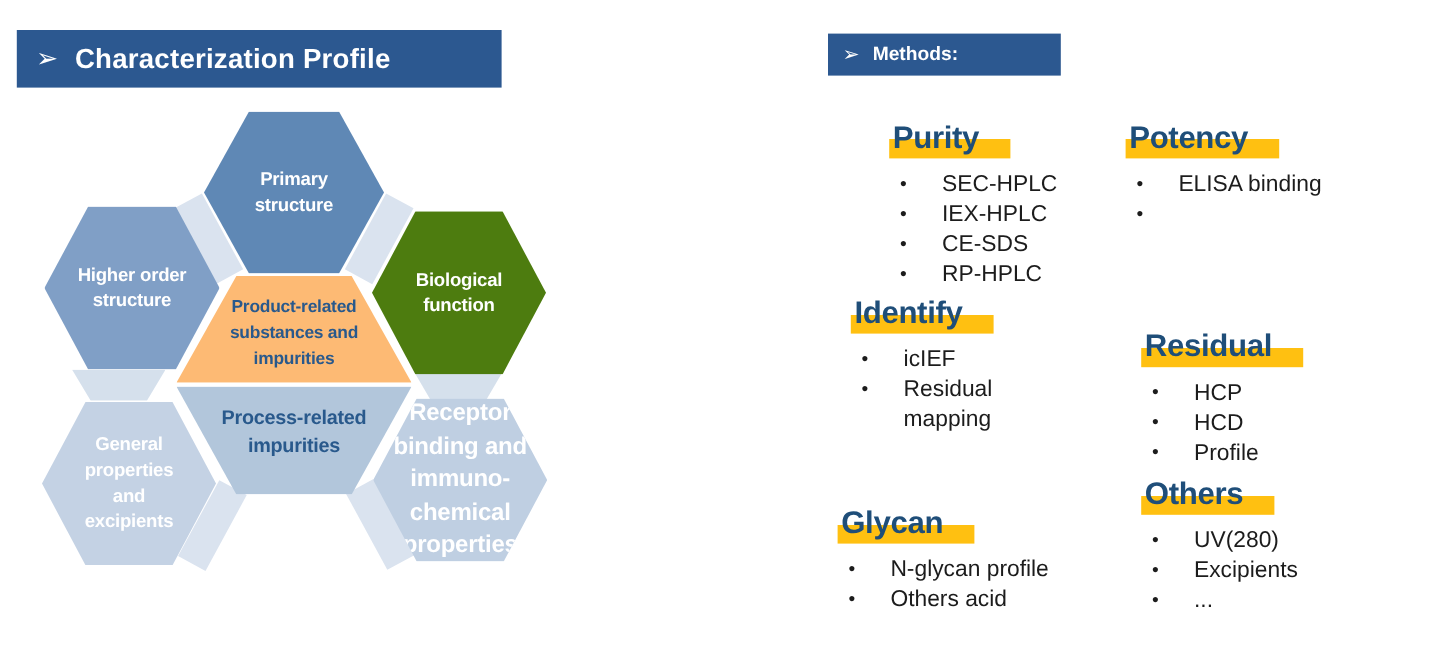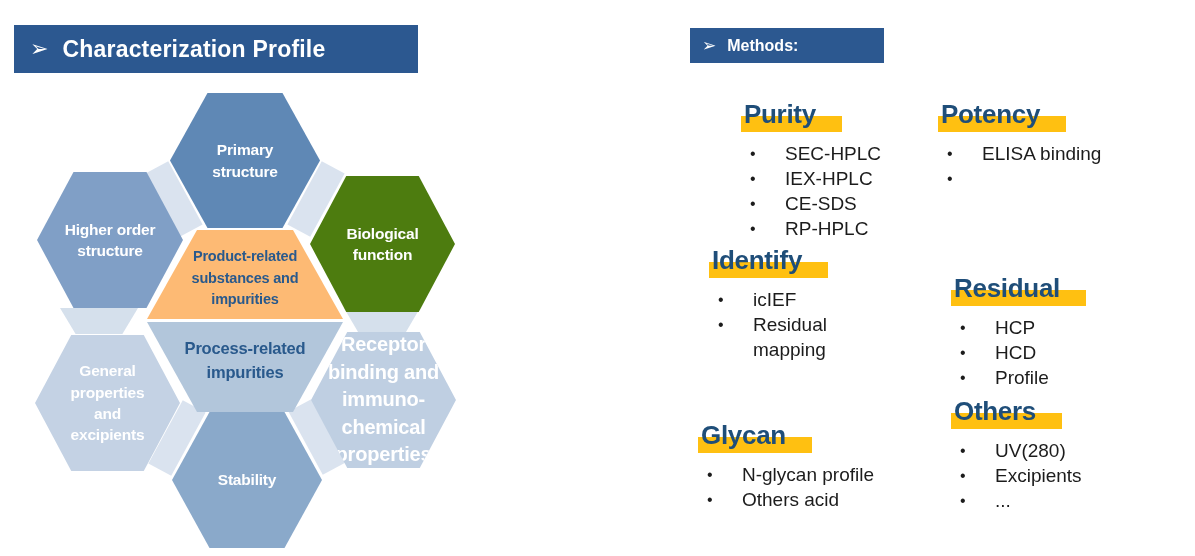--- a/index.html
+++ b/index.html
@@ -106,23 +106,20 @@
 and
 excipients</span>
     </div>
     <div class="hex hex-receptor">
       <span class="hex-label">Receptor
 binding and
 immuno-
 chemical
 properties</span>
     </div>
-    <div class="hex hex-stability">
-      <span class="hex-label">Stability</span>
-    </div>
     <div class="hex hex-center-top">
       <span class="hex-label">Product-related
 substances and
 impurities</span>
     </div>
     <div class="hex hex-center-bottom">
       <span class="hex-label">Process-related
 impurities</span>
     </div>
   </div>

